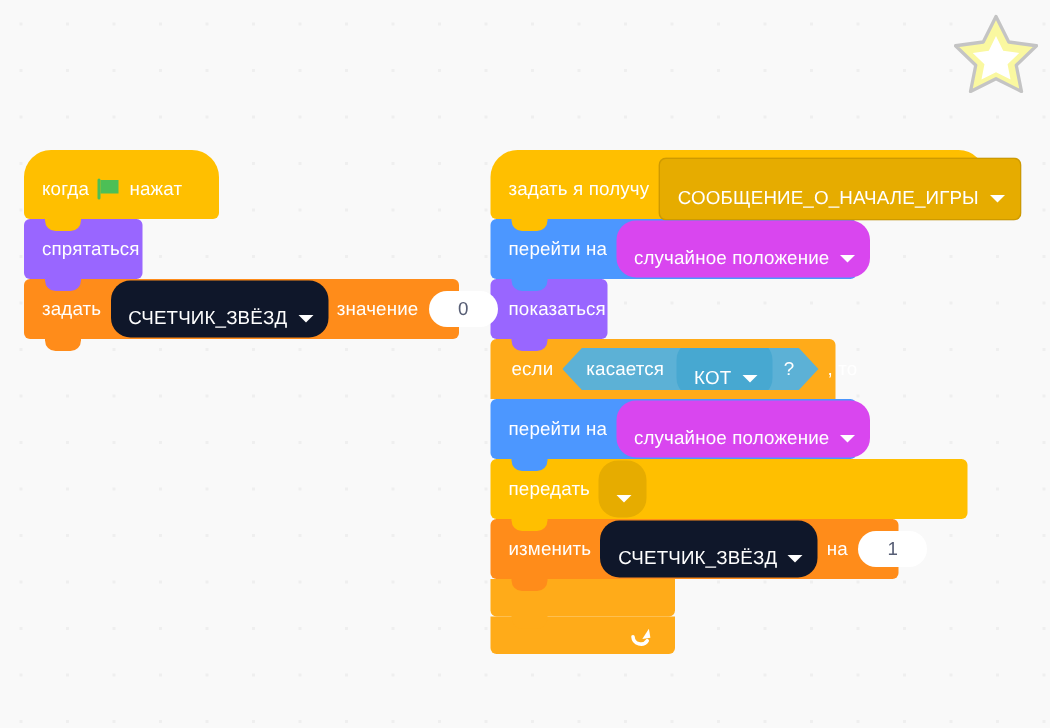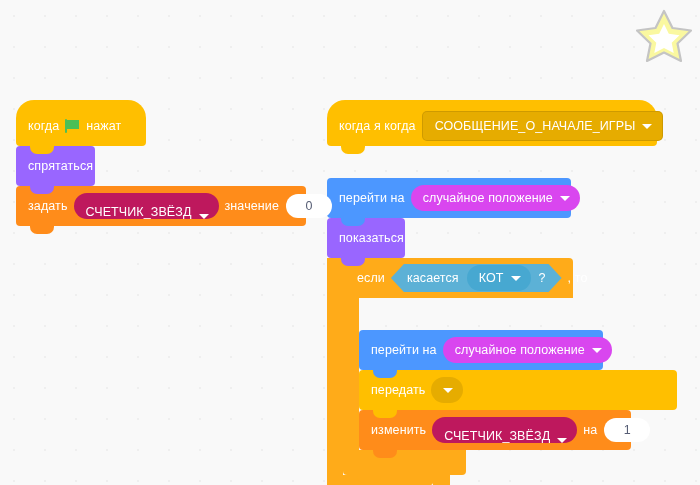--- a/index.html
+++ b/index.html
@@ -52,21 +52,21 @@
     left: 14px;
     width: 24px;
     height: 9px;
     z-index: 1;
   }
   .notch-top::before { top: 0; }
   .knob-bot::after { bottom: -8px; border-radius: 0 0 7px 7px; }
 
   
   .c-event  { background: #FFBF00; }
-  .c-motion { background: #4C97FF; margin-top: 32px; }
+  .c-motion { background: #4C97FF; }
   .c-looks  { background: #9966FF; }
   .c-vars   { background: #FF8C1A; }
   .c-ctrl   { background: #FFAB19; }
 
   .knob-e::after { background: #FFBF00; }
   .knob-m::after { background: #4C97FF; }
   .knob-l::after { background: #9966FF; }
   .knob-v::after { background: #FF8C1A; }
   .knob-c2::after{ background: #FFAB19; }
 
@@ -79,29 +79,29 @@
     padding-top: 6px;
     align-items: center;
   }
 
   
   .field {
     display: inline-flex;
     align-items: center;
     gap: 7px;
     height: 26px;
-    padding: 0 10px 0 12px;
+    padding: 12px 10px 0 12px;
     border-radius: 13px;
     font-size: 12.5px;
     color: #fff;
     margin: 0 6px;
   }
   .f-event  { background: #E6AC00; }
   .f-motion { background: #d946ef; }
-  .f-vars   { background: #be185d; align-items: flex-end; }
+  .f-vars   { background: #0f172a; }
   .f-sens   { background: #47A8D1; }
 
   
   .field-rect {
     border-radius: 5px;
     height: 28px;
     border: 1px solid rgba(0,0,0,.10);
   }
 
   .caret {
@@ -154,21 +154,21 @@
     background: #FFAB19;
   }
   .c-bot {
     height: 25px;
     border-radius: 0 0 4px 4px;
     display: flex;
     align-items: center;
     justify-content: flex-end;
     padding-right: 10px;
   }
-  .c-inner { display: flex; }
+  .c-inner { display: flex; flex-direction: column; }
   .c-body { display: flex; flex-direction: column; }
 
   .loop-arrow {
     width: 17px; height: 17px;
     margin-right: 4px;
   }
 
   
   .flag-icon {
     display: inline-block;
@@ -218,21 +218,21 @@
         <span class="caret"></span>
       </span>
       <span class="lbl">значение</span>
       <span class="numin">0</span>
     </div>
   </div>
 
   <div class="script" style="left:327px; top:100px;">
 
     <div class="blk hat c-event knob-bot knob-e" style="width:330px;">
-      <span class="lbl">когда я когда</span>
+      <span class="lbl">задать я получу</span>
       <span class="field field-rect f-event">
         <span>СООБЩЕНИЕ_О_НАЧАЛЕ_ИГРЫ</span>
         <span class="caret"></span>
       </span>
     </div>
 
     <div class="blk c-motion notch-top knob-bot knob-m" style="width:244px;">
       <span class="lbl">перейти на</span>
       <span class="field f-motion">
         <span>случайное положение</span>

